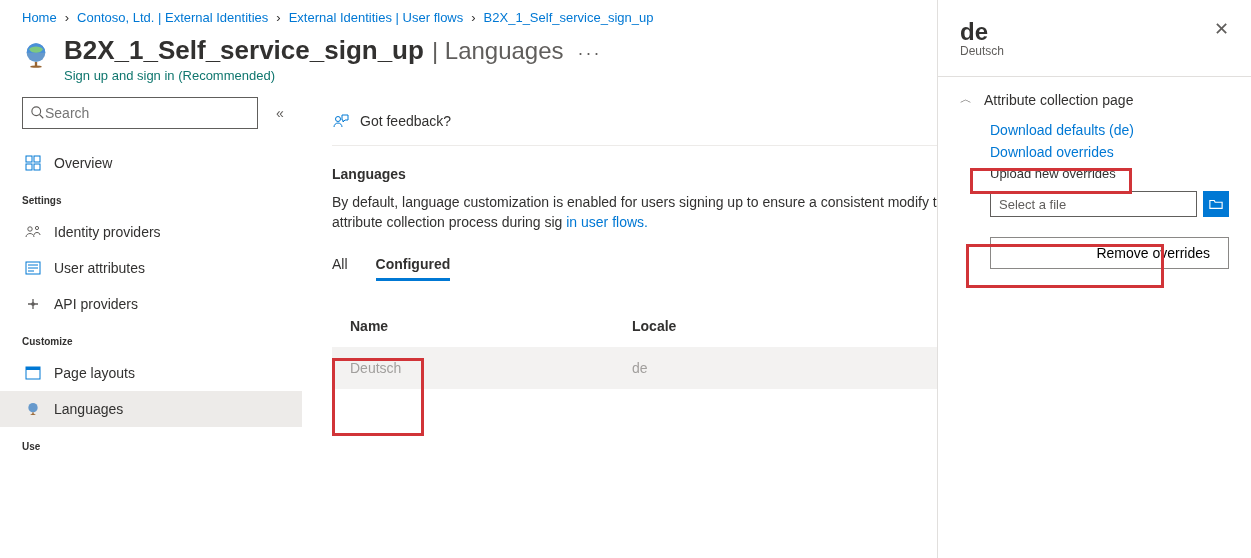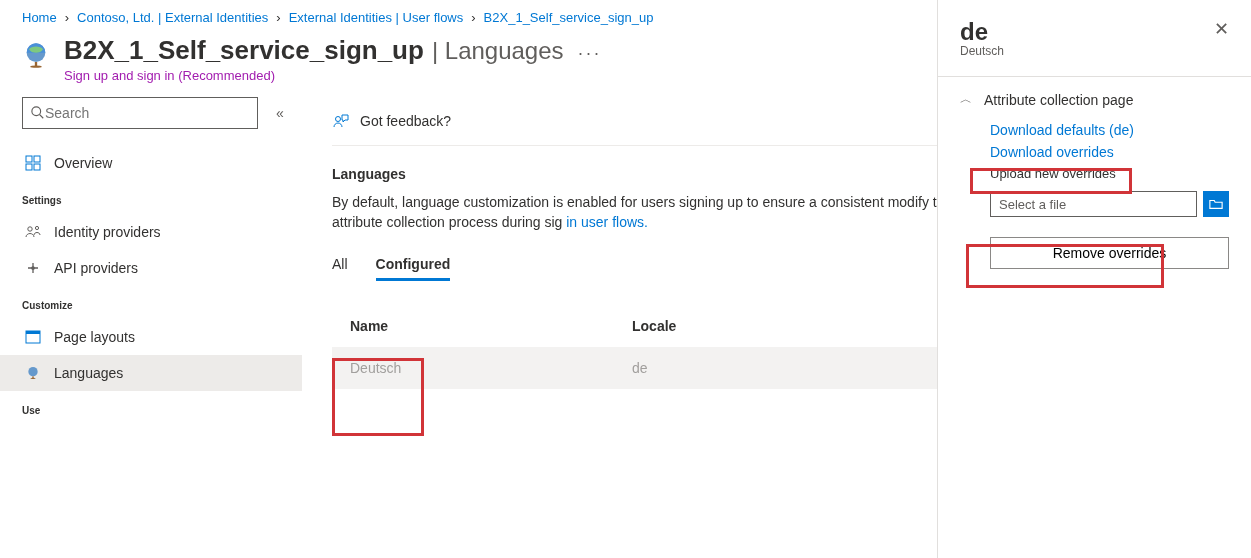--- a/index.html
+++ b/index.html
@@ -7,21 +7,21 @@
 a { color:#0078d4; text-decoration:none; cursor:pointer; }
 
 .breadcrumb { display:flex; align-items:center; gap:8px; padding:10px 22px 4px; font-size:13px; }
 .breadcrumb .sep { color:#323130; }
 
 .head { display:flex; align-items:flex-start; padding:6px 22px 14px; gap:14px; }
 .globe-big { width:28px; height:28px; margin-top:6px; }
 .head-title { display:flex; align-items:baseline; gap:8px; }
 .head-title .t1 { font-size:26px; font-weight:600; }
 .head-title .t2 { font-size:24px; font-weight:400; color:#605e5c; }
-.head-sub { color:#a21caf; font-size:13px; margin-top:2px; }
+.head-sub { color:#0f766e; font-size:13px; margin-top:2px; }
 .more-btn { font-size:18px; color:#605e5c; margin-left:6px; margin-top:6px; cursor:pointer; letter-spacing:2px; }
 
 .content { display:flex; }
 
 .sidebar { width:302px; padding:0 0 0 22px; flex-shrink:0; }
 .search-wrap { display:flex; align-items:center; gap:18px; margin-bottom:16px; }
 .search-box { border:1px solid #605e5c; width:236px; height:32px; display:flex; align-items:center; padding:0 8px; }
 .search-box input { border:none; outline:none; font-size:14px; width:100%; }
 .collapse-btn { color:#605e5c; font-size:14px; cursor:pointer; }
 .nav-item { display:flex; align-items:center; gap:12px; height:36px; padding-left:2px; cursor:pointer; }
@@ -60,21 +60,21 @@
 .panel-sub { font-size:12px; color:#605e5c; margin-top:-2px; }
 .close-x { font-size:18px; color:#605e5c; cursor:pointer; }
 .panel hr { border:none; border-top:1px solid #e1dfdd; margin:18px -22px 14px; }
 .accord-row { display:flex; align-items:center; gap:12px; cursor:pointer; margin-bottom:14px; }
 .accord-row .chev { color:#605e5c; font-size:12px; }
 .panel-links { padding-left:30px; display:flex; flex-direction:column; gap:6px; font-size:14px; }
 .upload-label { font-size:13px; color:#323130; }
 .file-row { display:flex; gap:6px; margin-top:4px; }
 .file-input { border:1px solid #605e5c; height:26px; flex:1; padding:0 8px; font-size:13px; color:#605e5c; display:flex; align-items:center; }
 .file-btn { width:26px; height:26px; background:#0078d4; display:flex; align-items:center; justify-content:center; cursor:pointer; }
-.remove-btn { border:1px solid #8a8886; height:32px; padding:0 18px; background:#fff; margin-top:14px; font-size:14px; cursor:pointer; }
+.remove-btn { border:1px solid #8a8886; height:32px; padding:0 18px; background:#fff; margin-top:14px; font-size:14px; cursor:pointer;text-align:right; }
 svg { display:block; }
 </style>
 </head>
 <body>
 
 <div class="breadcrumb">
   <a>Home</a>
     <span class="sep">›</span>
   <a>Contoso, Ltd. | External Identities</a>
     <span class="sep">›</span>
@@ -137,20 +137,31 @@
           <svg width="16" height="16" viewBox="0 0 16 16" stroke="#605e5c" fill="none">
             <circle cx="5" cy="5" r="2.2"></circle>
             <path d="M1 13c0-2 2-3.5 4-3.5s4 1.5 4 3.5"></path>
             <circle cx="12" cy="4" r="1.6"></circle>
             <path d="M9 11c0-1.4 1.4-2.5 3-2.5s3 1 3 2.5"></path>
           </svg>
         </span>
       <span>Identity providers</span>
     </div>
     <div class="nav-item">
+      <span class="nav-icon">
+          <svg width="16" height="16" viewBox="0 0 16 16">
+            <rect x="1" y="2" width="14" height="12" fill="none" stroke="#0078d4"></rect>
+            <line x1="3" y1="5" x2="13" y2="5" stroke="#0078d4"></line>
+            <line x1="3" y1="8" x2="13" y2="8" stroke="#0078d4"></line>
+            <line x1="3" y1="11" x2="9" y2="11" stroke="#0078d4"></line>
+          </svg>
+        </span>
+      <span>User attributes</span>
+    </div>
+    <div class="nav-item">
       <span class="nav-icon gray">
           <svg width="16" height="16" viewBox="0 0 16 16" stroke="#605e5c" fill="none" stroke-width="1.3">
             <path d="M3 8h4M9 8h4M8 3v4M8 9v4"></path>
             <circle cx="8" cy="8" r="1.2" fill="#605e5c"></circle>
           </svg>
         </span>
       <span>API providers</span>
     </div>
 
     <div class="nav-heading">Customize</div>

